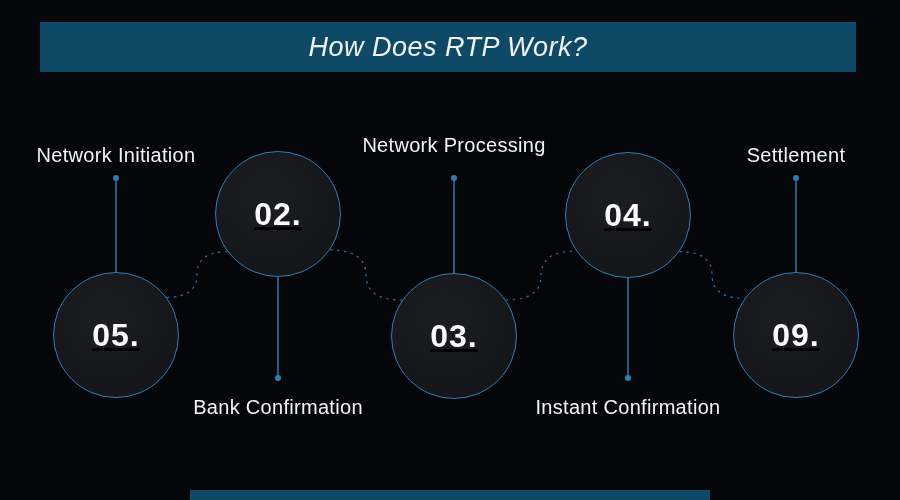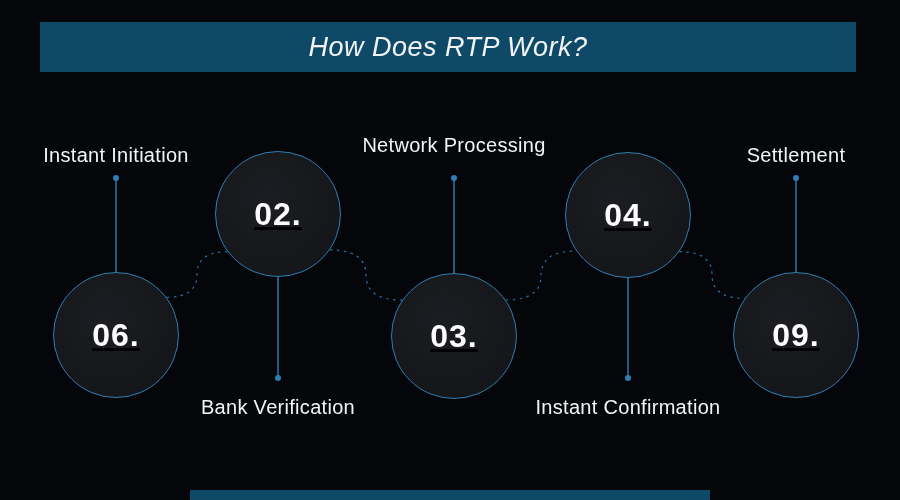--- a/index.html
+++ b/index.html
@@ -68,30 +68,30 @@
       <circle cx="796" cy="178" r="3" fill="#2e7eb3"></circle>
       <path d="M 166.5 297.3 Q 197.0 297.3 197.0 274.5 Q 197.0 251.7 227.5 251.7" fill="none" stroke="#2e7eb3" stroke-width="1.2" stroke-dasharray="2.5 4.5" opacity="0.9"></path>
       <path d="M 329.8 249.9 Q 366.0 249.9 366.0 275.0 Q 366.0 300.1 402.2 300.1" fill="none" stroke="#2e7eb3" stroke-width="1.2" stroke-dasharray="2.5 4.5" opacity="0.9"></path>
       <path d="M 505.7 300.0 Q 541.0 300.0 541.0 275.5 Q 541.0 251.0 576.3 251.0" fill="none" stroke="#2e7eb3" stroke-width="1.2" stroke-dasharray="2.5 4.5" opacity="0.9"></path>
       <path d="M 679.3 251.6 Q 712.0 251.6 712.0 275.0 Q 712.0 298.4 744.7 298.4" fill="none" stroke="#2e7eb3" stroke-width="1.2" stroke-dasharray="2.5 4.5" opacity="0.9"></path>
     </svg>
 
   <div id="steps">
   <div class="step">
     <div class="circle" style="left: 53px; top: 272px; height: 126px; width: 126px;">
-      <span class="num">06.</span>
+      <span class="num">05.</span>
     </div>
-    <div class="step-label" style="left: 6px; bottom: 330px;">Instant Initiation</div>
+    <div class="step-label" style="left: 6px; bottom: 330px;">Network Initiation</div>
   </div>
 
   <div class="step">
     <div class="circle" style="left: 215px; top: 151px; height: 126px; width: 126px;">
       <span class="num">02.</span>
     </div>
-    <div class="step-label" style="left: 168px; top: 392px;">Bank Verification</div>
+    <div class="step-label" style="left: 168px; top: 392px;">Bank Confirmation</div>
   </div>
 
   <div class="step">
     <div class="circle" style="left: 391px; top: 273px; height: 126px; width: 126px;">
       <span class="num">03.</span>
     </div>
     <div class="step-label" style="left: 344px; bottom: 340px;">Network Processing</div>
   </div>
 
   <div class="step">

